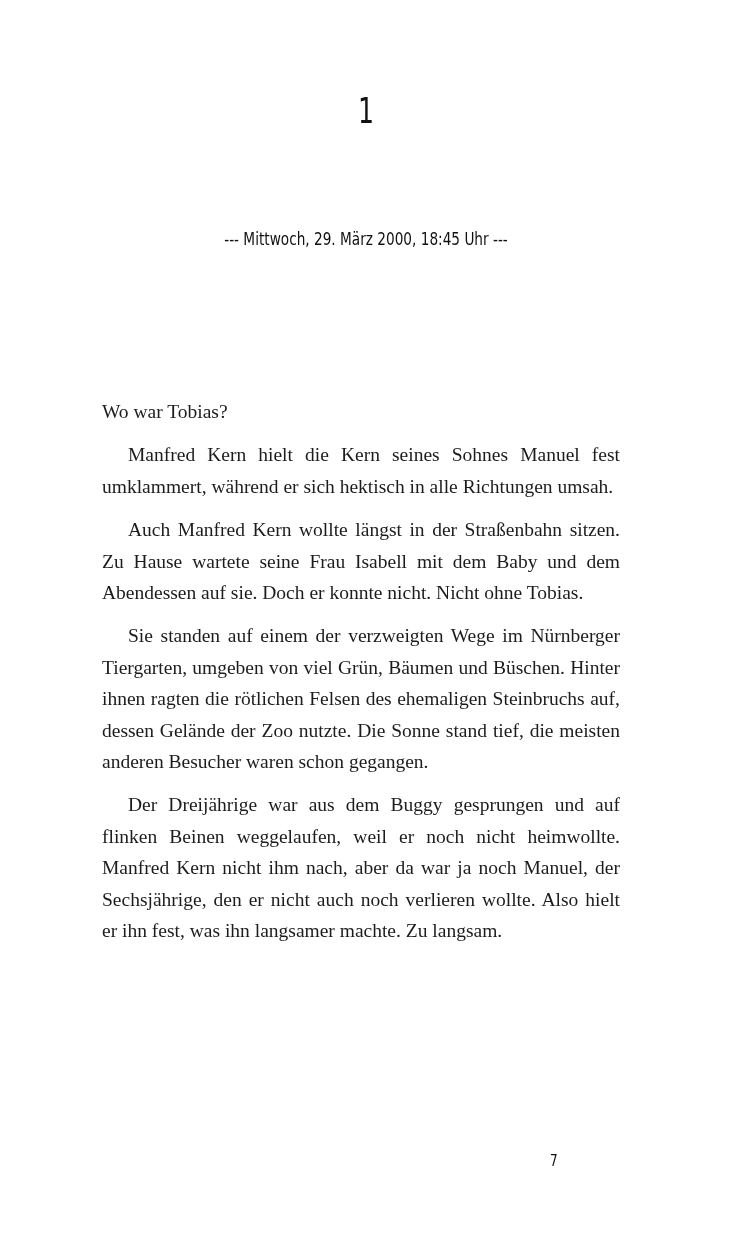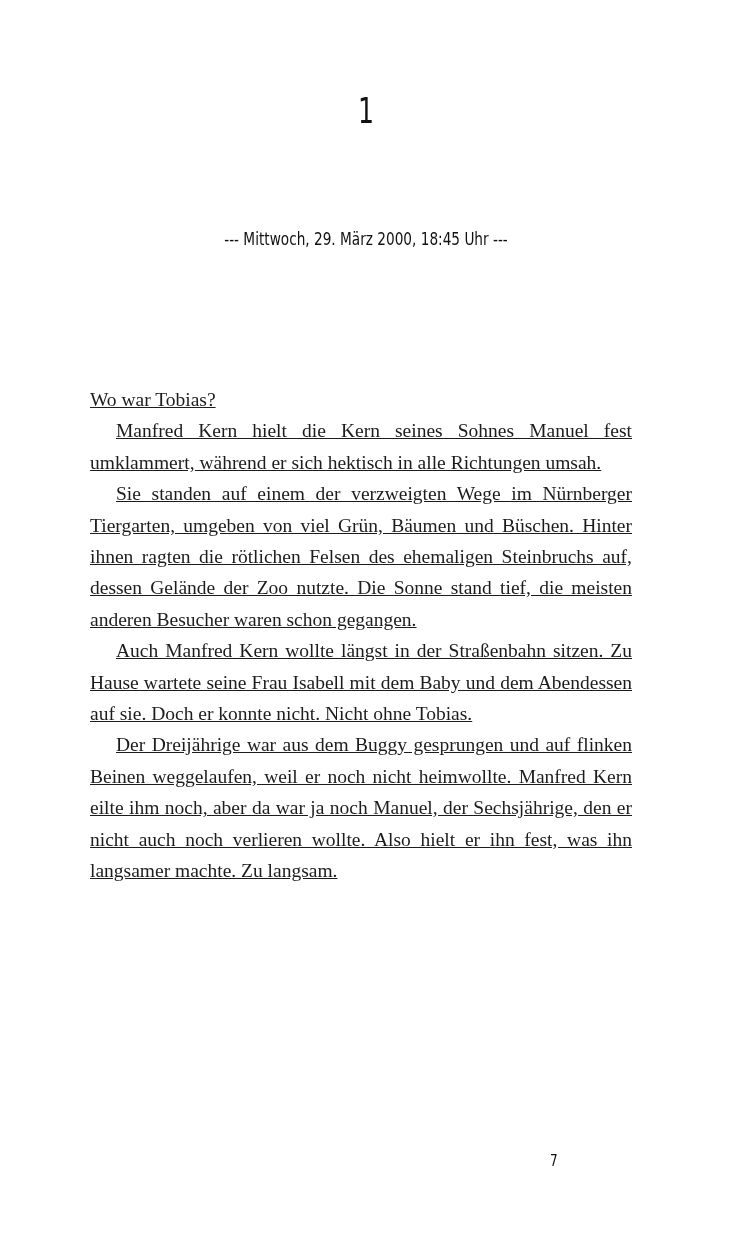--- a/index.html
+++ b/index.html
@@ -50,23 +50,22 @@
       top: 384px;
       left: 90px;
       width: 542px;
       font-size: 19.5px;
       line-height: 31.4px;
       text-align: justify;
       hyphens: manual;
       -webkit-hyphens: manual;
     }
     .body-text p {
-      margin: 0;
+      margin: 12px;
       padding: 0;
-      text-decoration: underline;
     }
     .body-text p.indent {
       text-indent: 26px;
     }
     .page-number {
       position: absolute;
       top: 1152px;
       left: 549px;
       font-family: "DejaVu Sans", sans-serif;
       font-size: 15px;
@@ -80,20 +79,20 @@
 
 <div class="book-page">
 
   <div class="chapter-number">1</div>
 
   <div class="timestamp">--- Mittwoch, 29. März 2000, 18:45 Uhr ---</div>
 
   <div class="body-text" id="paragraphs">
       <p>Wo war Tobias?</p>
       <p class="indent">Manfred Kern hielt die Kern seines Sohnes Manuel fest umklammert, während er sich hektisch in alle Richtungen umsah.</p>
+      <p class="indent">Auch Manfred Kern wollte längst in der Straßenbahn sit­zen. Zu Hause wartete seine Frau Isabell mit dem Baby und dem Abendessen auf sie. Doch er konnte nicht. Nicht ohne Tobias.</p>
       <p class="indent">Sie standen auf einem der verzweigten Wege im Nürn­berger Tiergarten, umgeben von viel Grün, Bäumen und Büschen. Hinter ihnen ragten die rötlichen Felsen des ehe­maligen Steinbruchs auf, dessen Gelände der Zoo nutzte. Die Sonne stand tief, die meisten anderen Besucher waren schon gegangen.</p>
-      <p class="indent">Auch Manfred Kern wollte längst in der Straßenbahn sit­zen. Zu Hause wartete seine Frau Isabell mit dem Baby und dem Abendessen auf sie. Doch er konnte nicht. Nicht ohne Tobias.</p>
-      <p class="indent">Der Dreijährige war aus dem Buggy gesprungen und auf flinken Beinen weggelaufen, weil er noch nicht heimwollte. Manfred Kern eilte ihm noch, aber da war ja noch Manuel, der Sechsjährige, den er nicht auch noch verlieren wollte. Also hielt er ihn fest, was ihn langsamer machte. Zu lang­sam.</p>
+      <p class="indent">Der Dreijährige war aus dem Buggy gesprungen und auf flinken Beinen weggelaufen, weil er noch nicht heimwollte. Manfred Kern nicht ihm nach, aber da war ja noch Manuel, der Sechsjährige, den er nicht auch noch verlieren wollte. Also hielt er ihn fest, was ihn langsamer machte. Zu lang­sam.</p>
     </div>
 
   <div class="page-number">7</div>
 
 </div>
 
 </body></html>

